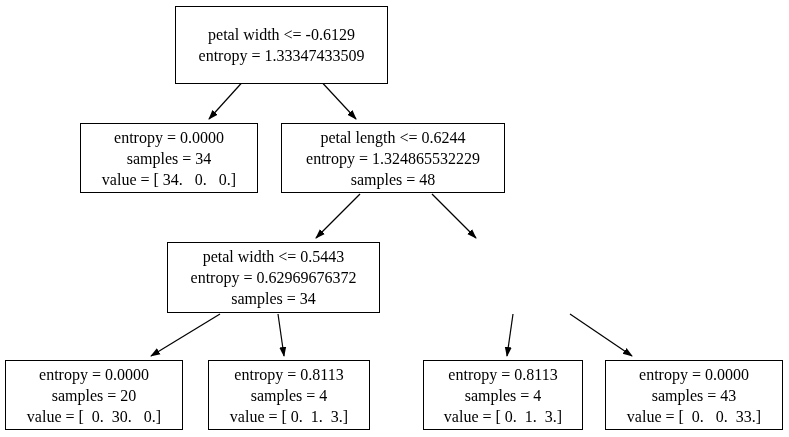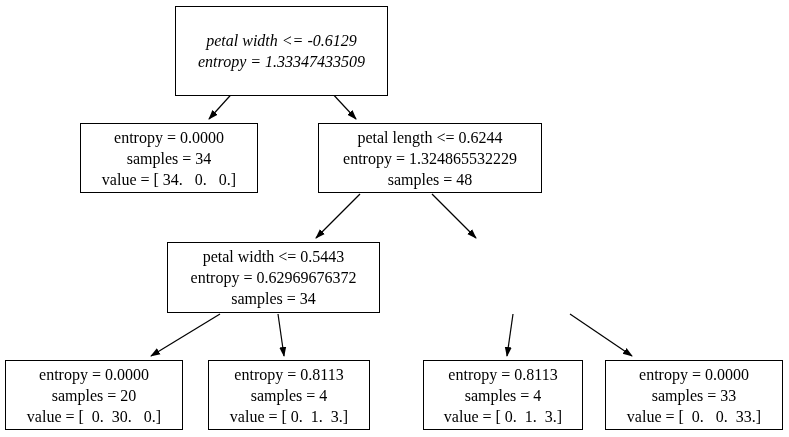--- a/index.html
+++ b/index.html
@@ -37,23 +37,23 @@
     justify-content: center;
     align-items: center;
     text-align: center;
     color: #000000;
     font-size: 16px;
     line-height: 21px;
   }
   .node .line {
     white-space: pre;
   }
-  #node-root  { left: 175px; top: 6px;   width: 213px; height: 90px; font-style: italic; }
+  #node-root  { left: 175px; top: 6px;   width: 213px; height: 78px; }
   #node-l     { left: 80px;  top: 123px; width: 178px; height: 70px; }
-  #node-r     { left: 281px; top: 123px; width: 224px; height: 70px; margin-left: 37px; }
+  #node-r     { left: 281px; top: 123px; width: 224px; height: 70px; }
   #node-rl    { left: 167px; top: 242px; width: 213px; height: 71px; }
   #node-rr    { left: 405px; top: 242px; width: 222px; height: 71px; }
   #node-leaf1 { left: 5px;   top: 360px; width: 178px; height: 70px; }
   #node-leaf2 { left: 208px; top: 360px; width: 162px; height: 70px; }
   #node-leaf3 { left: 423px; top: 360px; width: 160px; height: 70px; }
   #node-leaf4 { left: 605px; top: 360px; width: 178px; height: 70px; }
 </style>
 </head>
 <body>
 
@@ -112,17 +112,17 @@
   </div>
 
   <div class="node" id="node-leaf3">
     <div class="line">entropy = 0.8113</div>
     <div class="line">samples = 4</div>
     <div class="line">value = [ 0.  1.  3.]</div>
   </div>
 
   <div class="node" id="node-leaf4">
     <div class="line">entropy = 0.0000</div>
-    <div class="line">samples = 33</div>
+    <div class="line">samples = 43</div>
     <div class="line">value = [  0.   0.  33.]</div>
   </div>
 
 </div>
 
 </body></html>

